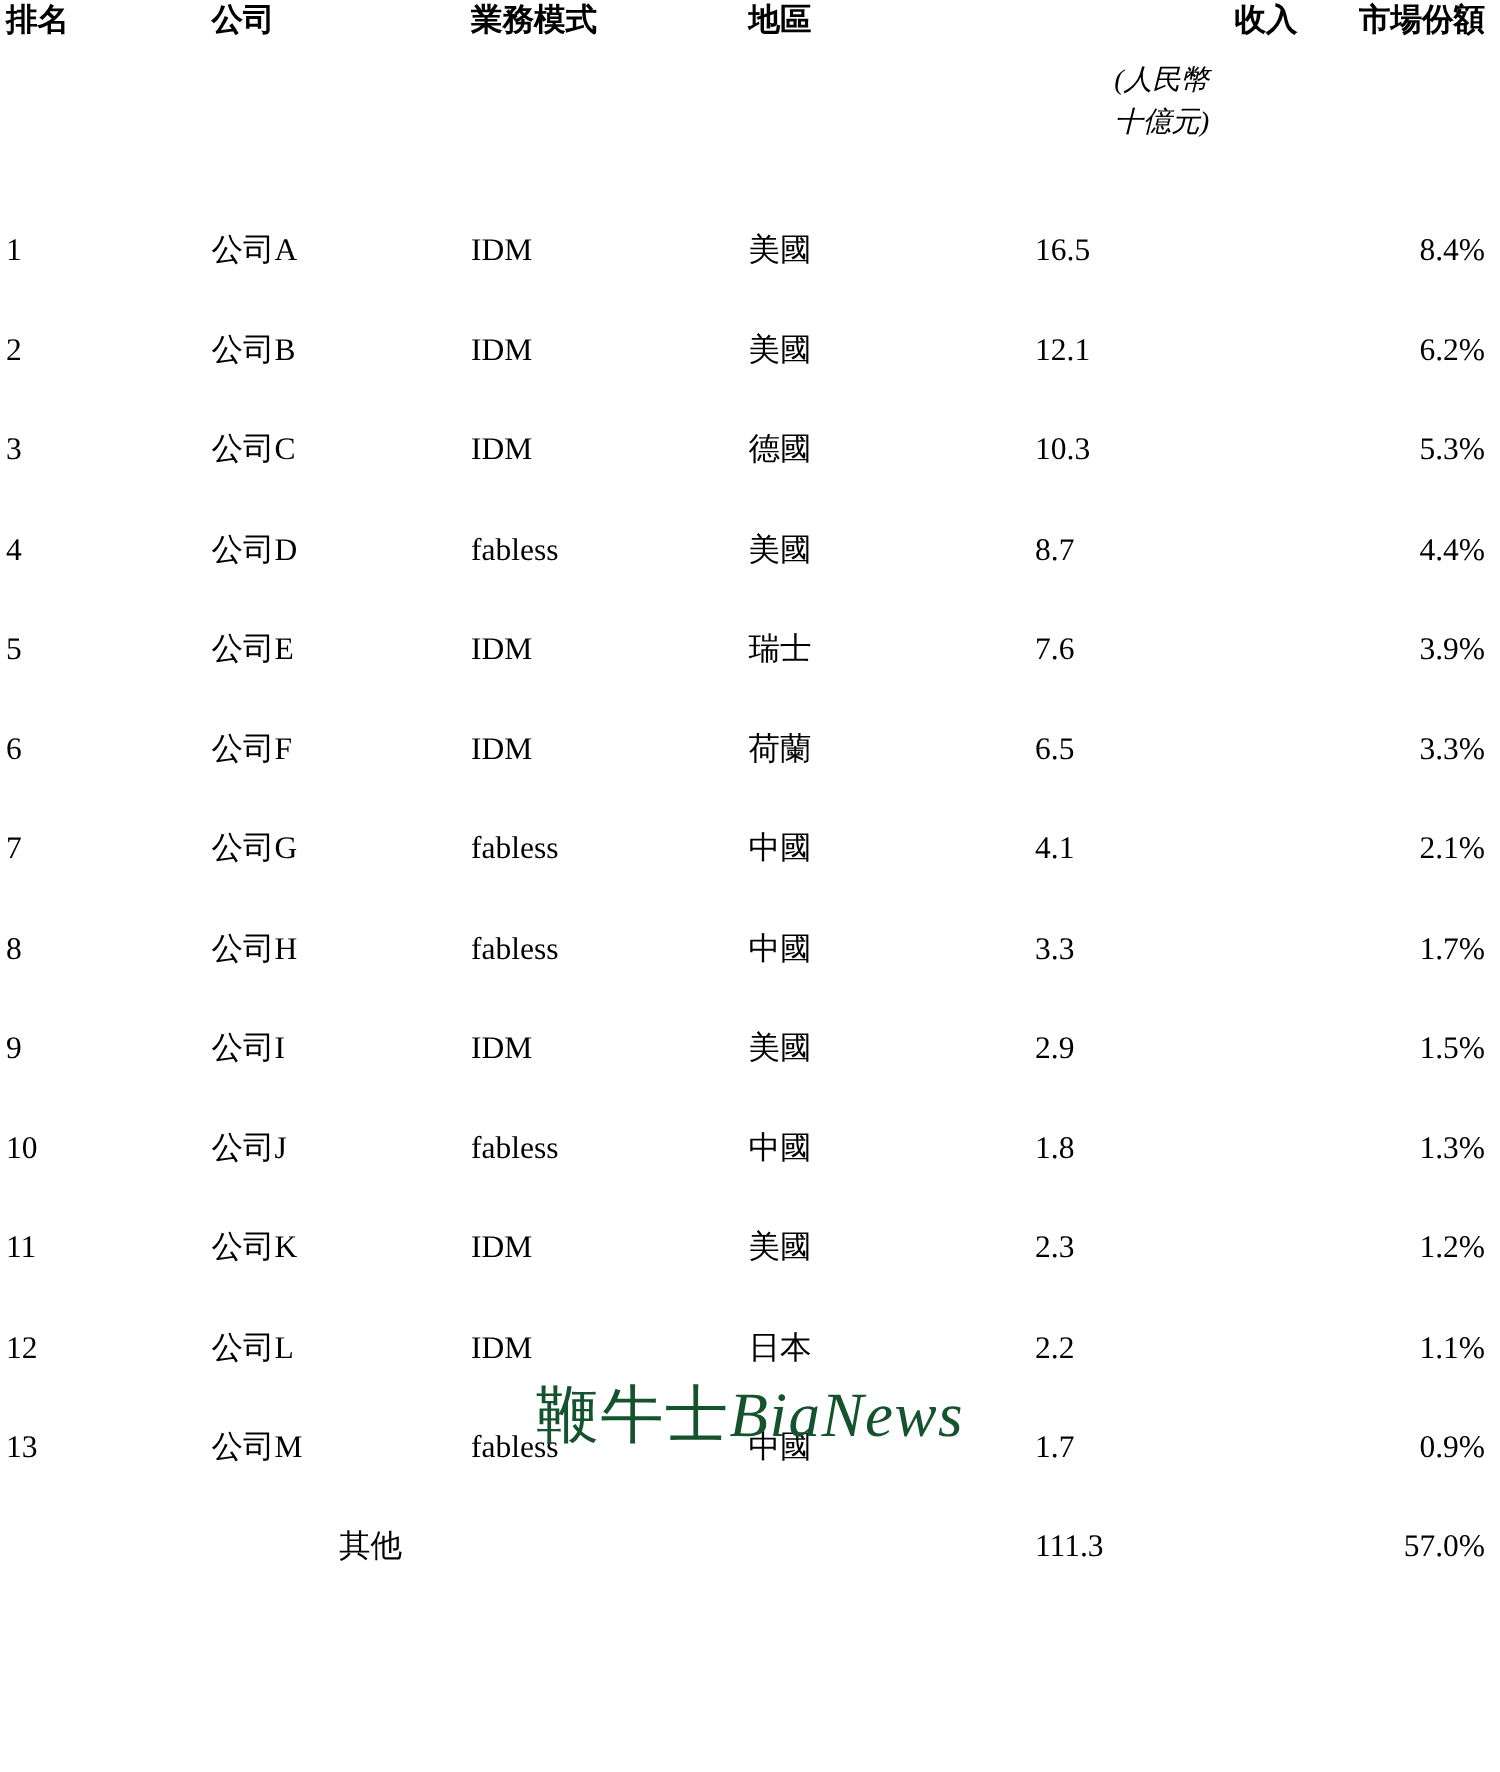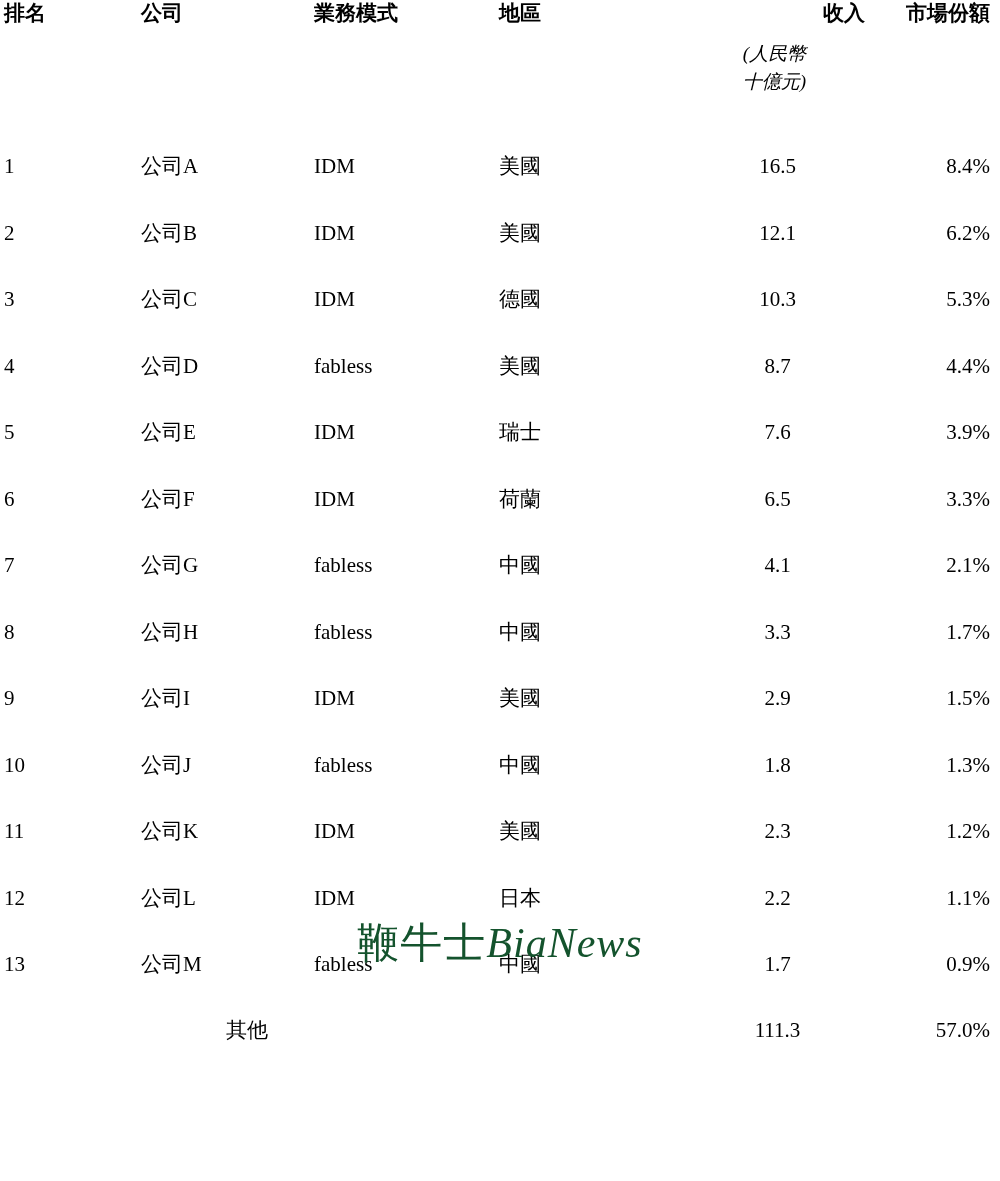--- a/index.html
+++ b/index.html
@@ -72,21 +72,21 @@
     font-size: 21px;
     height: 66.5px;
     padding: 0;
     vertical-align: middle;
     line-height: 1.2;
   }
   td.td-rank    { text-align: left; padding-left: 4px; }
   td.td-company { text-align: left; padding-left: 6px; }
   td.td-model   { text-align: left; padding-left: 4px; }
   td.td-region  { text-align: left; padding-left: 4px; }
-  td.td-revenue { text-align: center; padding-right: 10px; }
+  td.td-revenue { text-align: left; padding-right: 10px; }
   td.td-share   { text-align: right; padding-right: 10px; }
 
   tr.other-row td {
     height: 66px;
   }
   tr.other-row td.td-company {
     text-align: right;
     padding-right: 42px;
   }
   .watermark {

